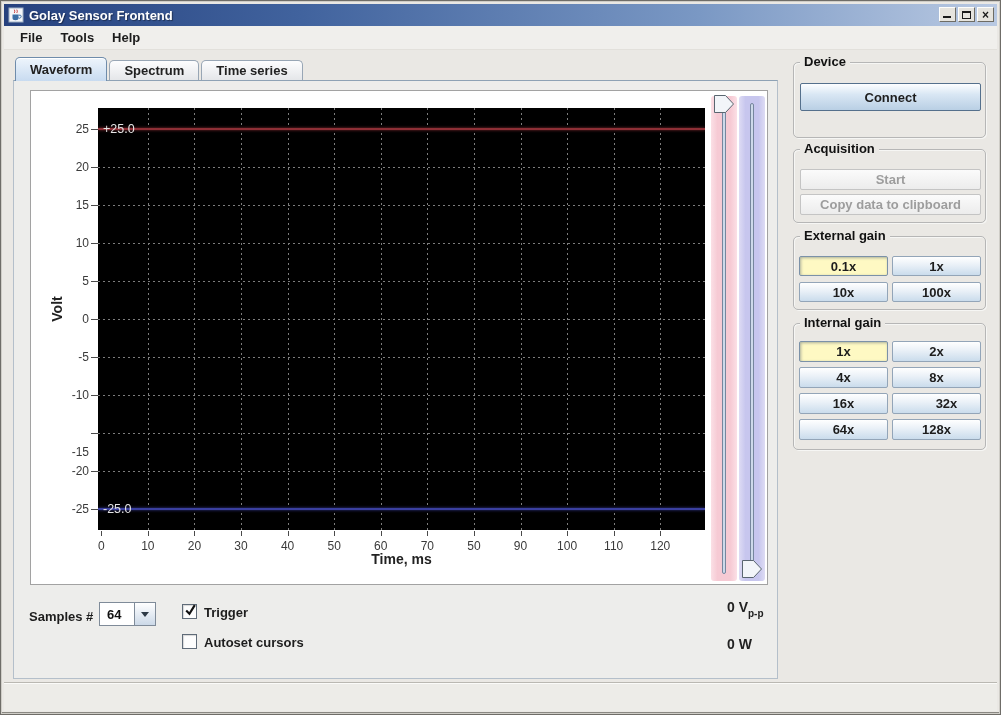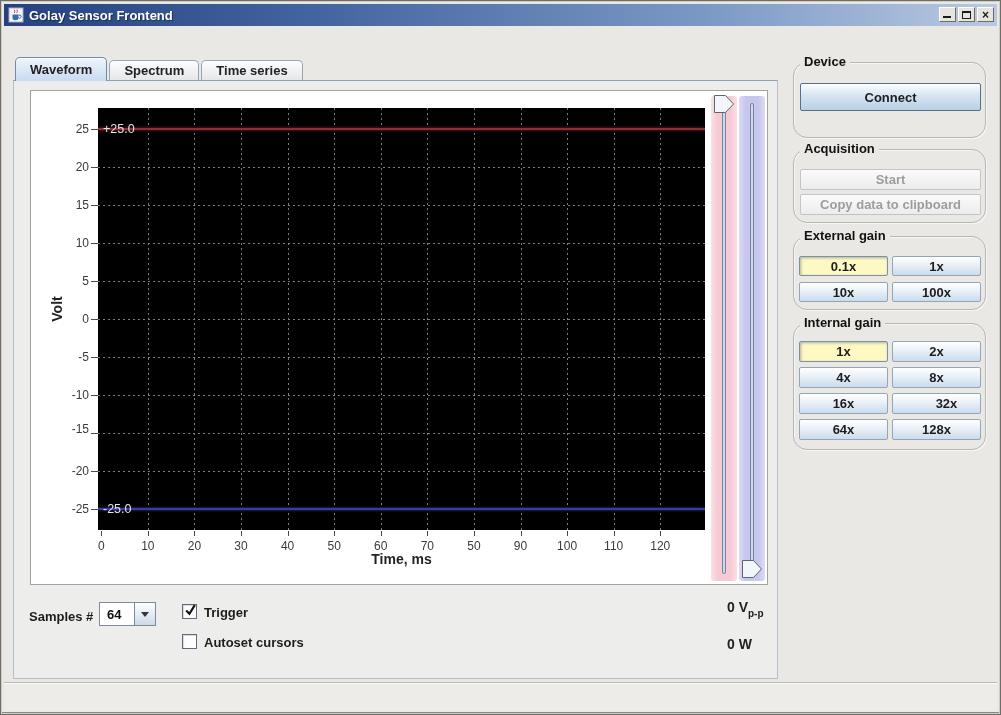--- a/index.html
+++ b/index.html
@@ -69,21 +69,21 @@
   .combo-btn{width:21px;background:linear-gradient(#ffffff,#ccd9e8);border-left:1px solid #7f8b99;
     display:flex;align-items:center;justify-content:center;}
   .combo-arrow{width:0;height:0;border-left:4px solid transparent;border-right:4px solid transparent;border-top:5px solid #2d3a46;}
   .checkbox{position:absolute;width:15px;height:15px;background:#fdfdfd;border:1px solid #5f6b78;
     box-shadow:inset 1px 1px 1px rgba(0,0,0,.15);}
   .checkbox svg{display:none;position:absolute;left:0;top:-2px;}
   .checkbox.checked svg{display:block;}
   .readout{position:absolute;font-weight:bold;font-size:14px;color:#222;}
   .readout .sub{font-size:10px;vertical-align:-5px;}
   
-  .group{position:absolute;left:792px;width:193px;border:1px solid #b6b6b6;border-radius:14px;
+  .group{position:absolute;left:792px;width:193px;border:1px solid #b6b6b6;border-radius:5px;
     box-shadow:inset 1px 1px 0 #f6f6f4, 1px 1px 0 #f6f6f4;}
   .group-title{position:absolute;top:-9px;left:6px;background:#eae8e4;padding:0 4px;
     font-weight:bold;font-size:13px;color:#111;}
   .btn{position:absolute;display:flex;align-items:center;justify-content:center;
     font-weight:bold;font-size:13px;color:#1d1d1d;
     background:linear-gradient(#ffffff,#e9f0f7 45%,#cadcec);
     border:1px solid #93a5b8;border-radius:2px;}
   .btn.primary{border-color:#55708c;background:linear-gradient(#fdfeff,#d9e7f4 40%,#b9cfe4);}
   .btn.disabled{color:#9d9d9d;background:linear-gradient(#fbfbfb,#ececec);border-color:#c4c4c4;}
   .toggle.selected{background:#fef9c3;box-shadow:inset 1px 1px 3px rgba(50,70,100,.4);border-color:#7b91a8;}
@@ -112,20 +112,25 @@
         </div>
       <div class="win-btn">
           <span class="glyph-max"></span>
         </div>
       <div class="win-btn">
           <span class="glyph-close">×</span>
         </div>
     </div>
   </div>
 
+  <div class="menubar">
+    <span class="menu-item">File</span>
+    <span class="menu-item">Tools</span>
+    <span class="menu-item">Help</span>
+  </div>
 
   <div class="tabs">
     <div class="tab selected">Waveform</div>
     <div class="tab">Spectrum</div>
     <div class="tab">Time series</div>
   </div>
 
   <div class="tabpanel">
 
     <div class="chart-panel">
@@ -172,21 +177,21 @@
         <div class="thumb" style="left:1px;bottom:2px;">
           <svg width="24" height="20" viewBox="0 0 24 20">
               <path d="M2.5 1.5 h11 L21.5 10 L13.5 18.5 h-11 z" fill="#f2f5f9" stroke="#5a6670"></path>
             </svg>
         </div>
       </div>
     <div class="ytick-label" style="top: 410.748px;">-25</div>
         <div class="ytick-mark" style="top: 417.748px;"></div>
         <div class="ytick-label" style="top: 372.799px;">-20</div>
         <div class="ytick-mark" style="top: 379.799px;"></div>
-        <div class="ytick-label" style="top: 331px;">-15</div>
+        <div class="ytick-label" style="top: 354px;">-15</div>
         <div class="ytick-mark" style="top: 341.849px;"></div>
         <div class="ytick-label" style="top: 296.899px;">-10</div>
         <div class="ytick-mark" style="top: 303.899px;"></div>
         <div class="ytick-label" style="top: 258.95px;">-5</div>
         <div class="ytick-mark" style="top: 265.95px;"></div>
         <div class="ytick-label" style="top: 221px;">0</div>
         <div class="ytick-mark" style="top: 228px;"></div>
         <div class="ytick-label" style="top: 183.05px;">5</div>
         <div class="ytick-mark" style="top: 190.05px;"></div>
         <div class="ytick-label" style="top: 145.101px;">10</div>

